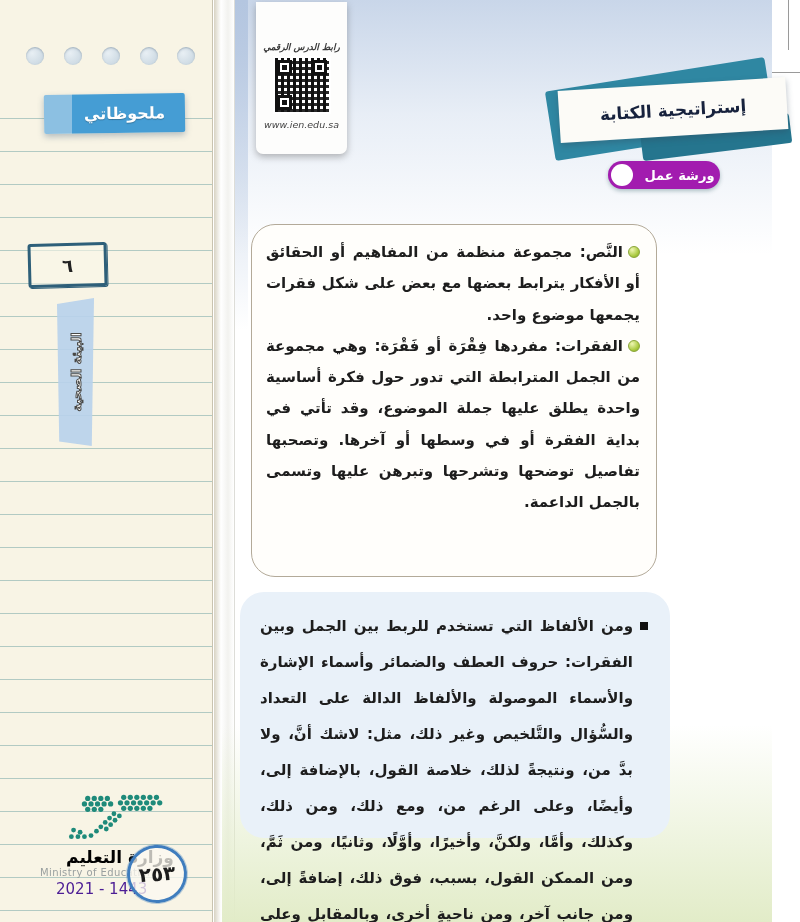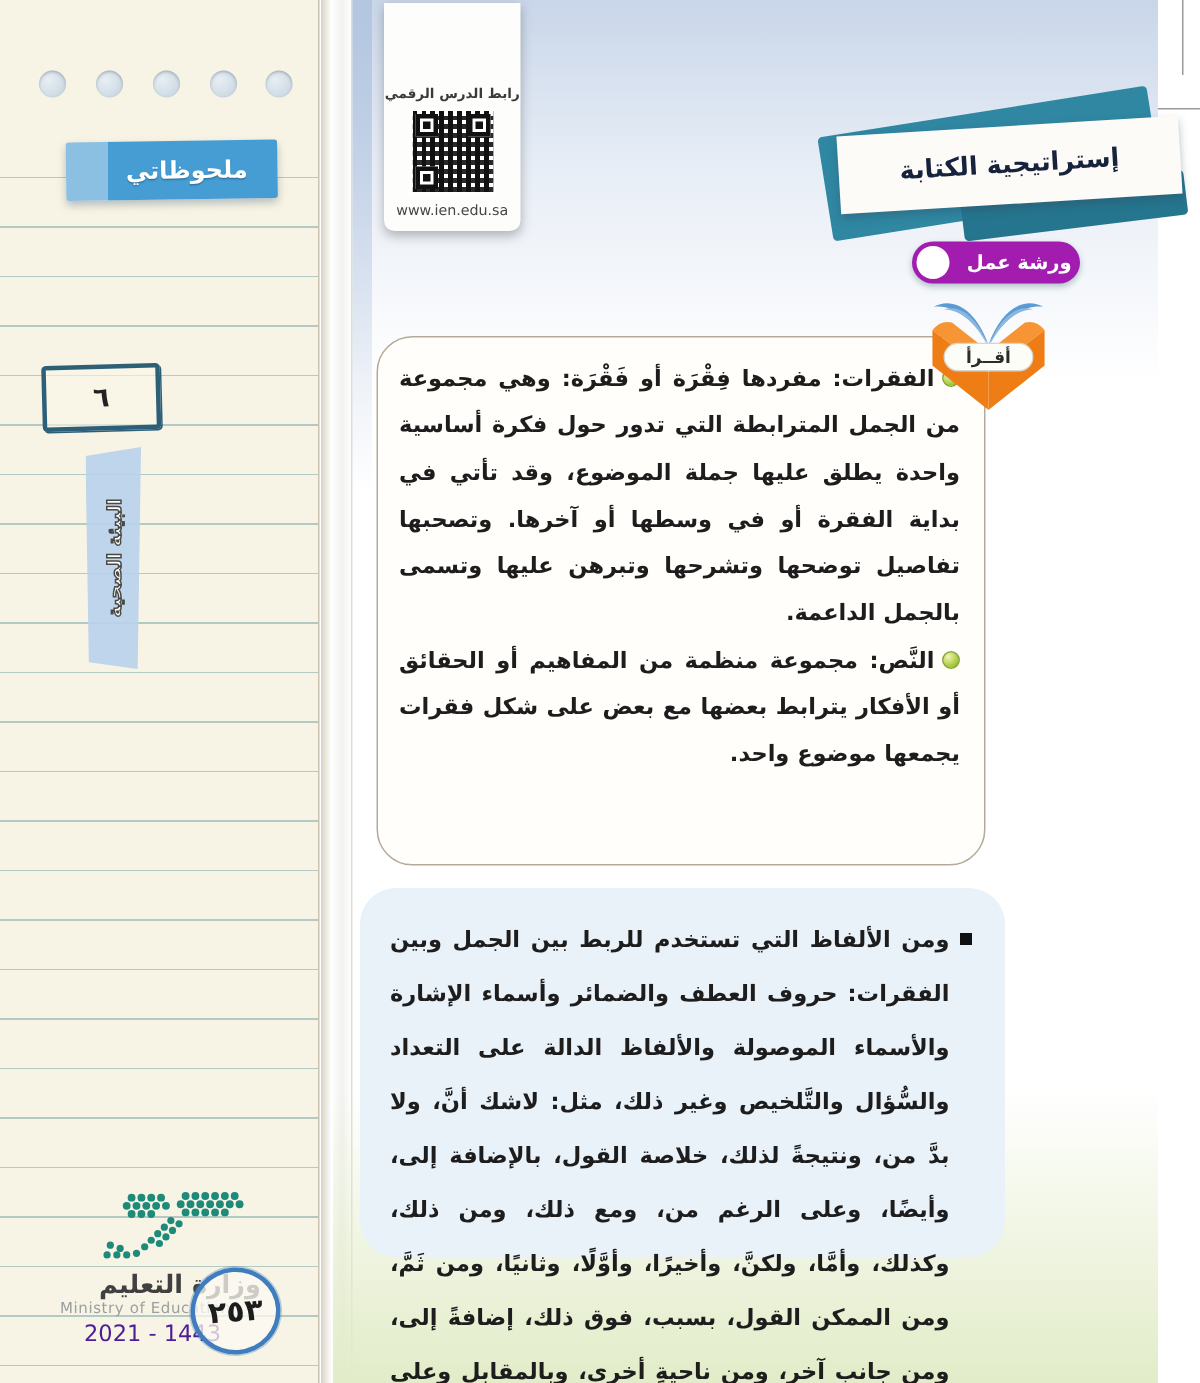--- a/index.html
+++ b/index.html
@@ -29,21 +29,21 @@
   .unit-ribbon { position:absolute; left:57px; top:298px; width:37px; height:148px;
       background:#b9d2ec; opacity:.92;
       clip-path:polygon(0 4%, 100% 0, 94% 100%, 6% 97%); }
   .unit-ribbon span { position:absolute; left:50%; top:50%; white-space:nowrap;
       transform:translate(-50%,-50%) rotate(-90deg);
       font-size:12.5px; font-weight:bold; color:#fff; letter-spacing:1px;
       -webkit-text-stroke:1px #3a3a3a; }
 
   
   .moe { position:absolute; left:40px; top:793px; width:160px; }
-  .moe-ar { color:#404040; font-weight:bold; font-size:17px; text-align:center; margin-top:2px; }
+  .moe-ar { color:#000000; font-weight:bold; font-size:17px; text-align:center; margin-top:2px; }
   .moe-en { color:#9aa0a0; font-size:10px; text-align:left; letter-spacing:.4px; }
   .moe-yr { color:#4c1d95; font-size:15px; text-align:left; padding-left:16px; margin-top:2px; }
   .page-badge { position:absolute; left:127px; top:845px; width:60px; height:58px;
       border:3px solid #3f7dbe; border-radius:50%; background:rgba(252,250,242,.75);
       box-shadow:0 0 0 1px rgba(63,125,190,.35);
       display:flex; align-items:center; justify-content:center; transform:rotate(-4deg);
       font-size:20px; font-weight:bold; color:#1c1c1c; }
 
   
   .gutter { position:absolute; left:214px; top:0; width:21px; height:922px;
@@ -59,21 +59,21 @@
       background:linear-gradient(to top, #e2ecc8 0%, rgba(255,255,255,0) 100%); }
 
   
   .crop { position:absolute; background:#9a9a9a; }
 
   
   .qr-tab { position:absolute; left:256px; top:2px; width:91px; height:152px;
       background:#fdfdfc; border-radius:0 0 7px 7px;
       box-shadow:0 3px 7px rgba(80,80,80,.4);
       display:flex; flex-direction:column; align-items:center; justify-content:flex-end;
-      padding-bottom:8px; }
+      padding-bottom:24px;font-style:italic; }
   .qr-title { font-size:9px; font-weight:bold; color:#3a3a3a; margin-bottom:4px; white-space:nowrap; }
   .qr-code { position:relative; width:58px; height:58px; border:2px solid #fff; background:
       repeating-linear-gradient(0deg, rgba(17,17,17,.9) 0 3px, transparent 3px 6px),
       repeating-linear-gradient(90deg, #111 0 3px, #fff 3px 6px); }
   .finder { position:absolute; width:15px; height:15px; border:3px solid #111; background:#fff; }
   .finder i { position:absolute; left:2px; top:2px; width:5px; height:5px; background:#111; display:block; }
   .qr-url { font-size:9.5px; color:#444; margin-top:5px; }
 
   
   .banner { position:absolute; left:545px; top:68px; width:252px; height:86px; }
@@ -231,37 +231,23 @@
     <div class="teal-back"></div>
     <div class="teal-fold"></div>
     <div class="label">إستراتيجية الكتابة</div>
   </div>
 
   <div class="workshop">
     <span class="dot"></span>
     <span class="txt">ورشة عمل</span>
   </div>
 
-  <div class="read-icon">
-    <svg viewBox="0 0 100 92" width="88" height="80">
-      <path d="M50 40 C40 12 22 3 8 11 C24 9 40 22 50 40Z" fill="#5b9bd5"></path>
-      <path d="M50 40 C60 12 78 3 92 11 C76 9 60 22 50 40Z" fill="#5b9bd5"></path>
-      <path d="M50 42 C42 19 28 9 16 13 C30 13 42 26 50 42Z" fill="#8ab6e0"></path>
-      <path d="M50 42 C58 19 72 9 84 13 C70 13 58 26 50 42Z" fill="#8ab6e0"></path>
-      <path d="M50 90 L7 56 L7 29 L50 61 Z" fill="#ee7d15"></path>
-      <path d="M50 90 L93 56 L93 29 L50 61 Z" fill="#ee7d15"></path>
-      <path d="M50 61 L7 29 Q13 21 22 23 L50 45 Z" fill="#f79433"></path>
-      <path d="M50 61 L93 29 Q87 21 78 23 L50 45 Z" fill="#f79433"></path>
-      <rect x="16" y="39" width="68" height="21" rx="10.5" fill="#fdfdf8" stroke="#d8d5cc"></rect>
-      <text x="50" y="54" text-anchor="middle" font-size="13" font-weight="bold" fill="#2b2b2b">أقــرأ</text>
-    </svg>
-  </div>
 
   <div class="box1">
+    <p><span class="gbullet"></span><span>النَّص:</span> <span>مجموعة منظمة من المفاهيم أو الحقائق أو الأفكار يترابط بعضها مع بعض على شكل فقرات يجمعها موضوع واحد.</span></p>
     <p><span class="gbullet"></span><span>الفقرات:</span> <span>مفردها فِقْرَة أو فَقْرَة: وهي مجموعة من الجمل المترابطة التي تدور حول فكرة أساسية واحدة يطلق عليها جملة الموضوع، وقد تأتي في بداية الفقرة أو في وسطها أو آخرها. وتصحبها تفاصيل توضحها وتشرحها وتبرهن عليها وتسمى بالجمل الداعمة.</span></p>
-    <p><span class="gbullet"></span><span>النَّص:</span> <span>مجموعة منظمة من المفاهيم أو الحقائق أو الأفكار يترابط بعضها مع بعض على شكل فقرات يجمعها موضوع واحد.</span></p>
   </div>
 
   <div class="box2">
     <p><span class="sqbullet"></span><span>ومن الألفاظ التي تستخدم للربط بين الجمل وبين الفقرات: حروف العطف والضمائر وأسماء الإشارة والأسماء الموصولة والألفاظ الدالة على التعداد والسُّؤال والتَّلخيص وغير ذلك، مثل: لاشك أنَّ، ولا بدَّ من، ونتيجةً لذلك، خلاصة القول، بالإضافة إلى، وأيضًا، وعلى الرغم من، ومع ذلك، ومن ذلك، وكذلك، وأمَّا، ولكنَّ، وأخيرًا، وأوَّلًا، وثانيًا، ومن ثَمَّ، ومن الممكن القول، بسبب، فوق ذلك، إضافةً إلى، ومن جانب آخر، ومن ناحيةٍ أخرى، وبالمقابل وعلى العكس... إلخ.</span></p>
   </div>
 
 </div>
 
 </body></html>

